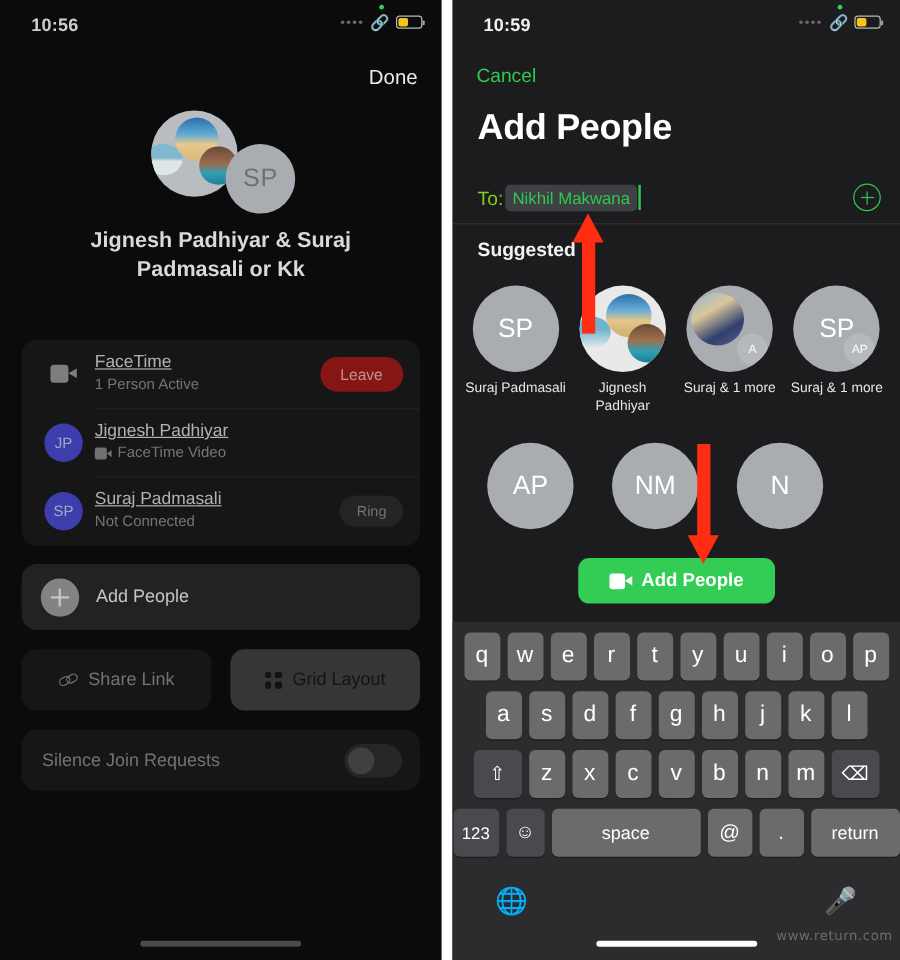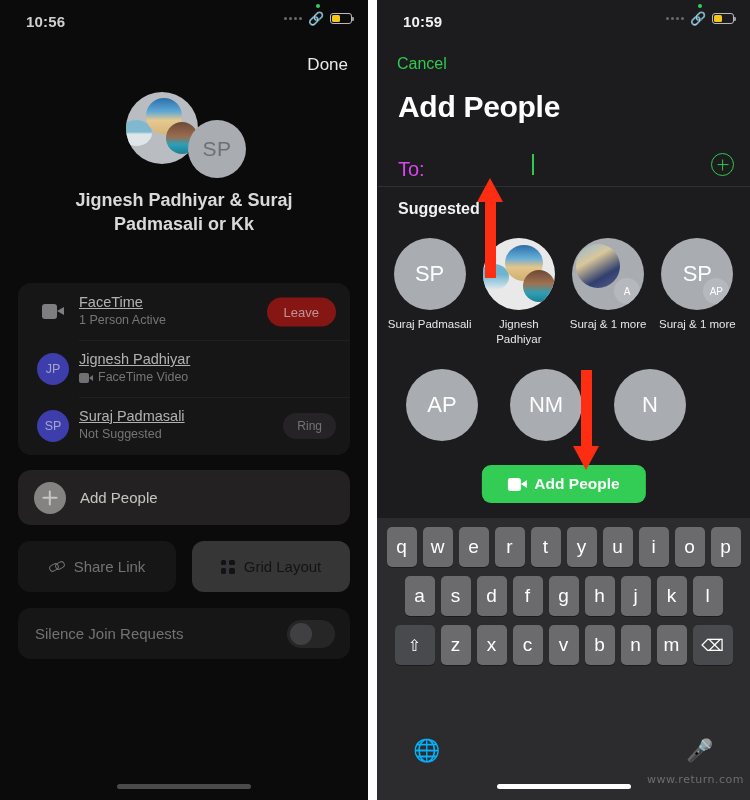--- a/index.html
+++ b/index.html
@@ -151,21 +151,21 @@
   .home-ind {
     position: absolute; bottom: 11px; left: 50%; transform: translateX(-50%);
     width: 134px; height: 5px; border-radius: 3px; background: #4a4a4a;
   }
   #panel-right .home-ind { background: #ffffff; }
 
   
   .cancel-btn { position: absolute; left: 20px; top: 55px; font-size: 16px; color: #30c94e; }
   .page-title { position: absolute; left: 21px; top: 90px; font-size: 30px; font-weight: bold; color: #ffffff; letter-spacing:-.3px;}
   .to-row { position: absolute; left: 0; right: 0; top: 152px; height: 30px; }
-  .to-label { position: absolute; left: 21px; top: 6px; font-size: 20px; color: #d946ef; }
+  .to-label { position: absolute; left: 21px; top: 6px; font-size: 16px; color: #84cc16; }
   .to-token {
     position: absolute; left: 44px; top: 2px; padding: 3px 6px; border-radius: 4px;
     background: rgba(110,115,120,0.42); color: #30c94e; font-size: 14px;
   }
   .to-caret { position: absolute; left: 155px; top: 2px; width: 2px; height: 21px; background: #30c94e; }
   .to-plus {
     position: absolute; right: 16px; top: 1px; width: 23px; height: 23px; border-radius: 50%;
     border: 1.6px solid #30c94e; box-sizing: border-box;
   }
   .to-plus::before, .to-plus::after { content:""; position:absolute; left:50%; top:50%; background:#30c94e; }
@@ -312,21 +312,21 @@
           </div>
         </div>
       </div>
 
       <div class="row">
         <div class="row-ico">
           <span class="av-ini">SP</span>
         </div>
         <div class="row-txt">
           <div class="row-t1">Suraj Padmasali</div>
-          <div class="row-t2">Not Suggested</div>
+          <div class="row-t2">Not Connected</div>
         </div>
         <div class="pill pill-ring">Ring</div>
       </div>
     </div>
 
     <div class="card dim" id="card-add">
       <span class="plus-circ"></span>
       <span class="addppl-label">Add People</span>
     </div>
 
@@ -377,20 +377,21 @@
             <b style="width:45%"></b>
           </span>
       </div>
     </div>
 
     <div class="cancel-btn">Cancel</div>
     <div class="page-title">Add People</div>
 
     <div class="to-row">
       <span class="to-label">To:</span>
+      <span class="to-token">Nikhil Makwana</span>
       <span class="to-caret"></span>
       <span class="to-plus"></span>
     </div>
     <div class="to-sep"></div>
 
     <div class="sugg-head">Suggested</div>
 
     <div class="sugg-grid">
 
       <div class="sugg-row">
@@ -479,20 +480,28 @@
         <div class="key">z</div>
         <div class="key">x</div>
         <div class="key">c</div>
         <div class="key">v</div>
         <div class="key">b</div>
         <div class="key">n</div>
         <div class="key">m</div>
         <div class="key wide">⌫</div>
       </div>
 
+      <div class="kb-row r4">
+        <div class="key num">123</div>
+        <div class="key emoji">☺</div>
+        <div class="key space">space</div>
+        <div class="key at">@</div>
+        <div class="key dot">.</div>
+        <div class="key ret">return</div>
+      </div>
 
       <div class="kb-bottom">
         <span class="globe-ico">🌐</span>
         <span class="mic-ico">🎤</span>
       </div>
 
       <div class="watermark">www.return.com</div>
     </div>
 
     <div class="home-ind"></div>

